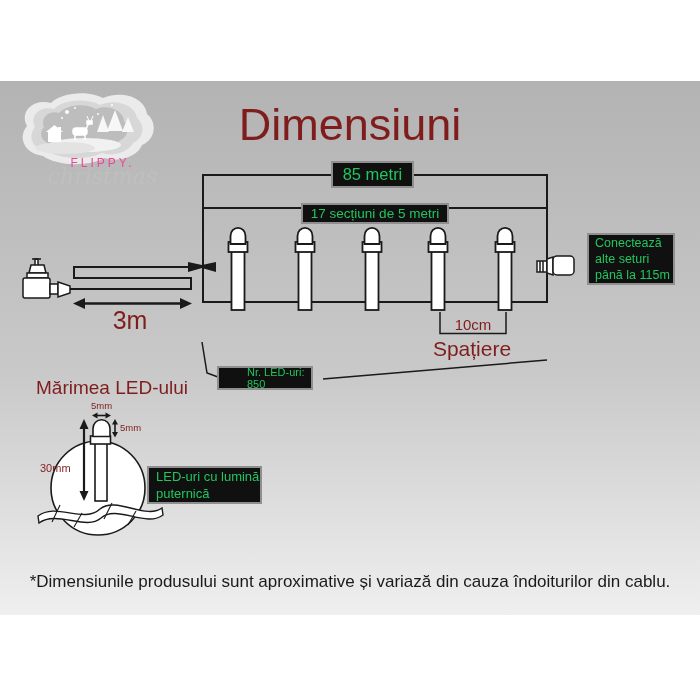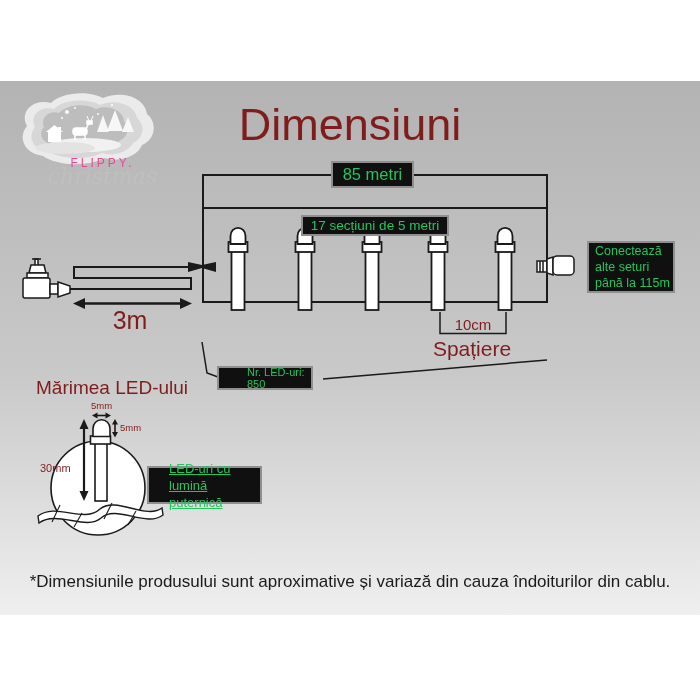--- a/index.html
+++ b/index.html
@@ -12,26 +12,26 @@
   
   .ln{stroke:#1a1a1a;stroke-width:2;fill:none;}
   .thin{stroke:#1a1a1a;stroke-width:1.5;fill:none;}
   .blk{fill:#1a1a1a;stroke:none;}
   
   .title{top:99px;left:0;width:100%;text-align:center;font-size:45px;color:#101010;}
   .blackbox{position:absolute;background:#101010;color:#22c55e;border:2px solid #8f8f8f;
             box-sizing:border-box;display:flex;align-items:center;justify-content:center;
             white-space:pre-line;}
   .box-85m{left:331px;top:161px;width:83px;height:27px;font-size:16.5px;}
-  .box-sections{left:301px;top:215px;width:148px;height:21px;font-size:13.5px;}
-  .box-connect{left:587px;top:241px;width:88px;height:52px;font-size:12.5px;line-height:16px;
+  .box-sections{left:301px;top:203px;width:148px;height:21px;font-size:13.5px;}
+  .box-connect{left:587px;top:233px;width:88px;height:52px;font-size:12.5px;line-height:16px;
                justify-content:flex-start;text-align:left;padding-left:6px;}
   .box-count{left:217px;top:366px;width:96px;height:24px;font-size:11px;padding-left:28px;}
   .box-lednote{left:147px;top:466px;width:115px;height:38px;font-size:13px;line-height:17px;
-               justify-content:flex-start;text-align:left;padding-left:20px;text-decoration:underline;}
+               justify-content:flex-start;text-align:left;padding-left:7px;}
   .lbl{position:absolute;color:#7f1d1d;}
   .lbl-3m{left:90px;top:306px;width:80px;text-align:center;font-size:25px;}
   .lbl-10cm{left:433px;top:316px;width:80px;text-align:center;font-size:15px;}
   .lbl-spatiere{left:412px;top:337px;width:120px;text-align:center;font-size:21px;}
   .lbl-marimea{left:36px;top:377px;font-size:19px;}
   .lbl-5mm-top{left:79px;top:400px;width:45px;text-align:center;font-size:9.5px;}
   .lbl-5mm-side{left:120px;top:422px;font-size:9.5px;}
   .lbl-30mm{left:40px;top:462px;font-size:11px;}
   .footnote{left:0;top:572px;width:100%;text-align:center;font-size:17px;color:#1a1a1a;}
   

